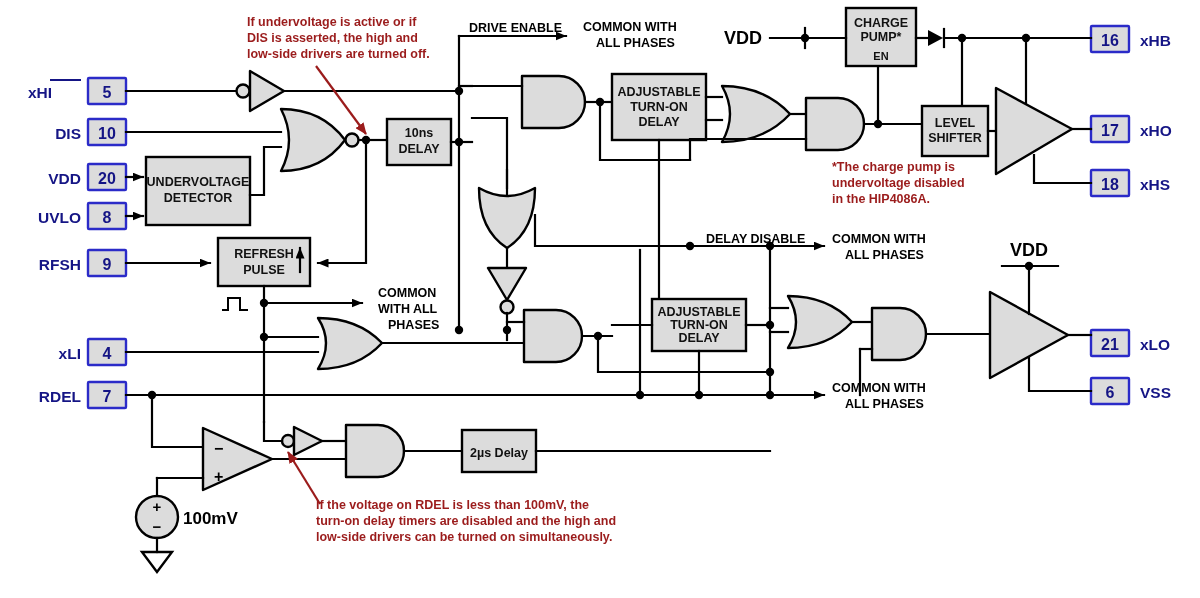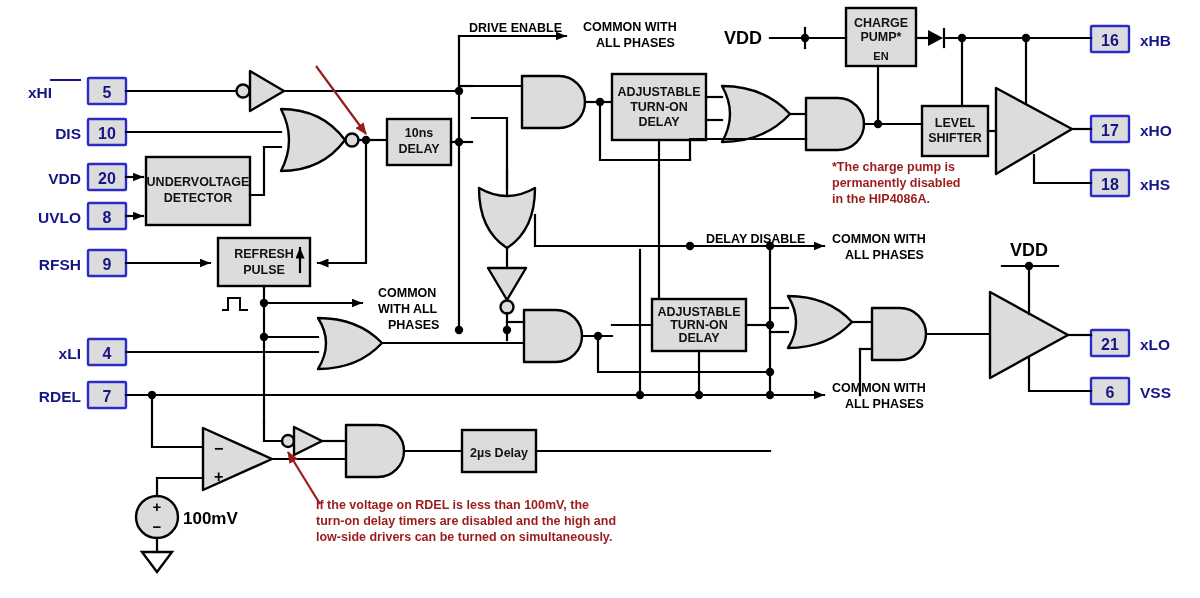--- a/index.html
+++ b/index.html
@@ -370,20 +370,23 @@
   <text class="netlbl" x="832" y="243">COMMON WITH</text>
   <text class="netlbl" x="845" y="259">ALL PHASES</text>
 
   <text class="netlbl" x="832" y="392">COMMON WITH</text>
   <text class="netlbl" x="845" y="408">ALL PHASES</text>
 
   <path class="arrowred" d="M316,66 L366,134" marker-end="url(#arR)"></path>
   <path class="arrowred" d="M320,504 L288,452" marker-end="url(#arR)"></path>
 </svg>
 
+<div class="note" style="left:247px; top:14px;">If undervoltage is active or if
+DIS is asserted, the high and
+low-side drivers are turned off.</div>
 <div class="note" style="left:832px; top:159px;">*The charge pump is
-permanently disabled
+undervoltage disabled
 in the HIP4086A.</div>
 <div class="note" style="left:316px; top:497px;">If the voltage on RDEL is less than 100mV, the
 turn-on delay timers are disabled and the high and
 low-side drivers can be turned on simultaneously.</div>
 
 </div>
 
 </body></html>

